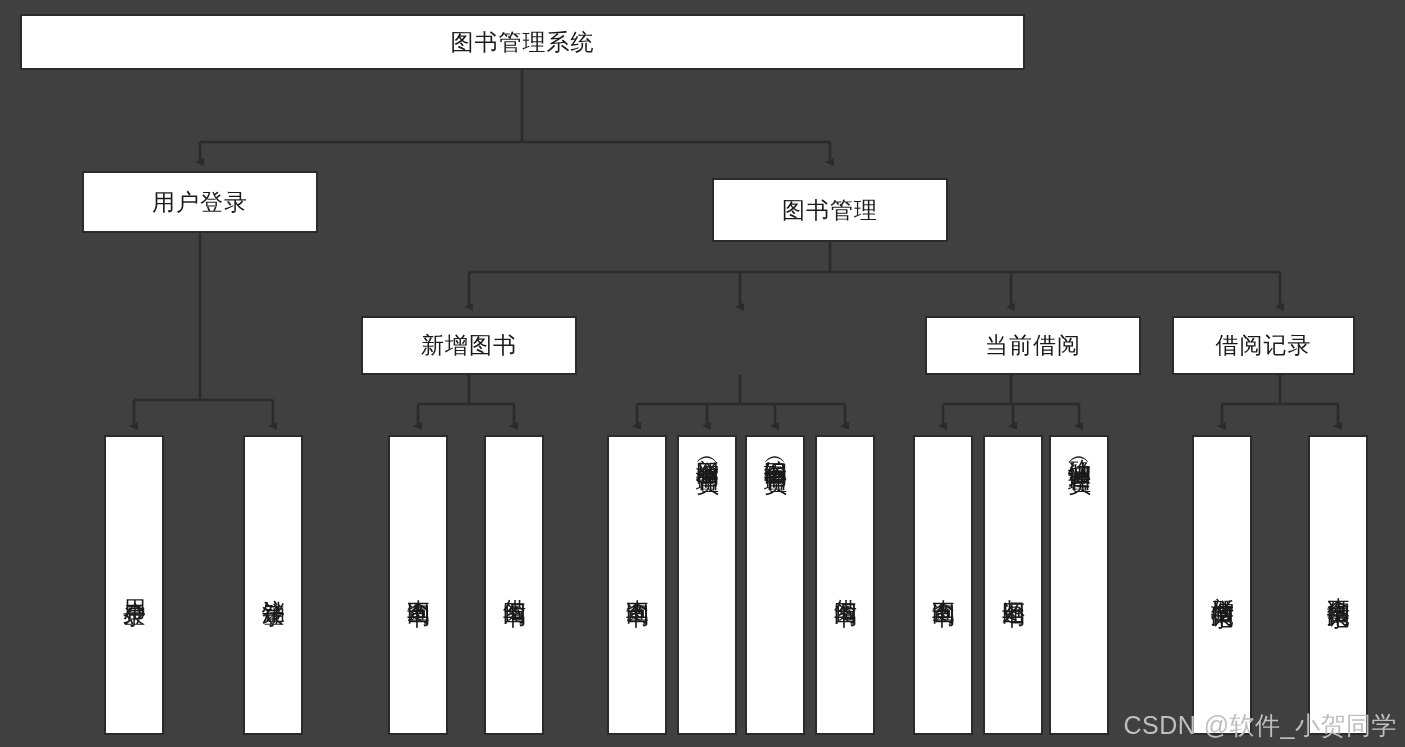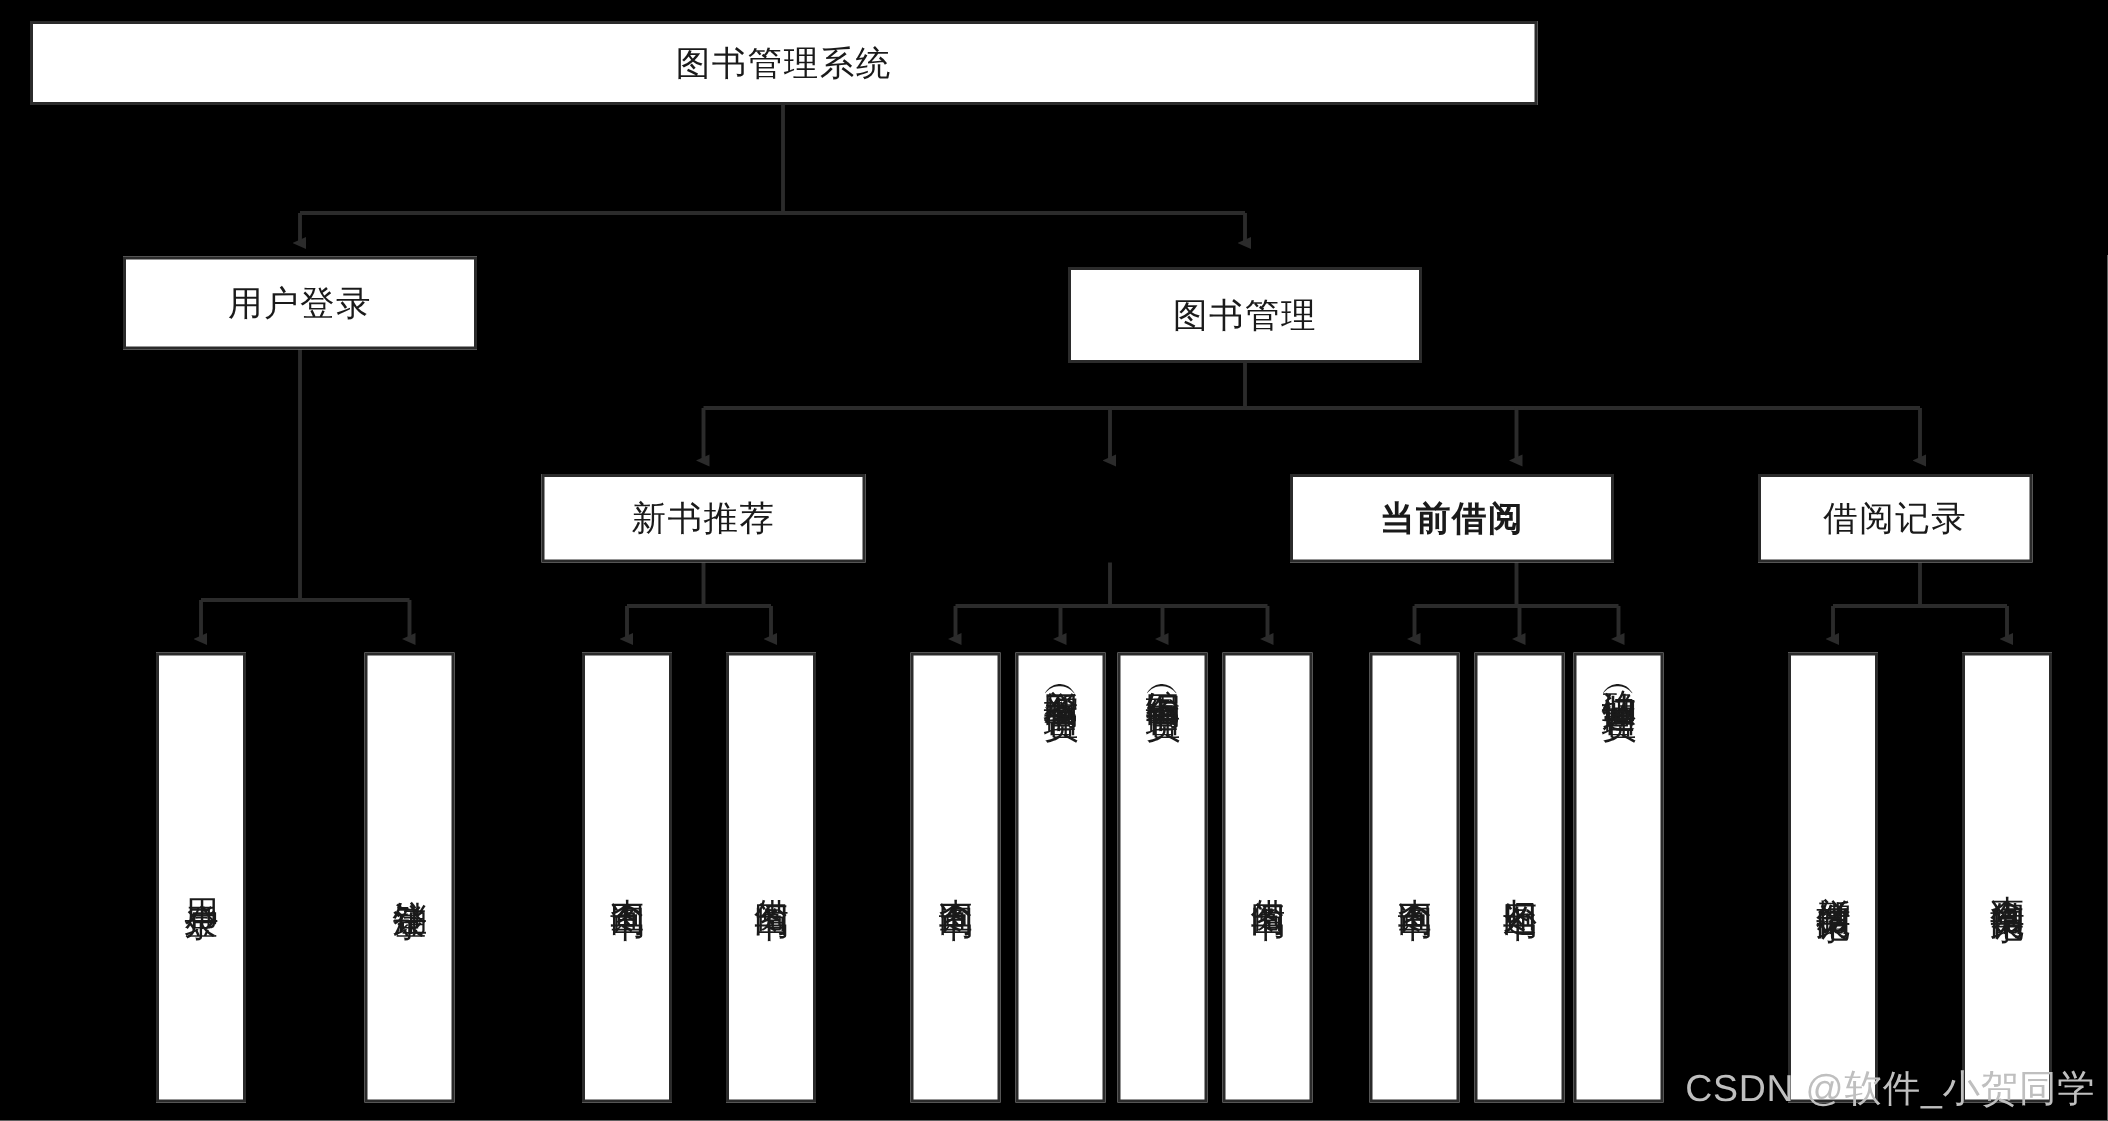--- a/index.html
+++ b/index.html
@@ -10,21 +10,21 @@
   body {
     font-family: "Liberation Sans", "DejaVu Sans", sans-serif;
     width: 1405px;
     height: 747px;
     overflow: hidden;
   }
   #canvas {
     position: relative;
     width: 1405px;
     height: 747px;
-    background: #000000;
+    background: #404040;
   }
   #edges {
     position: absolute;
     left: 0;
     top: 0;
     width: 1405px;
     height: 747px;
     pointer-events: none;
   }
   .node {
@@ -121,22 +121,22 @@
       <path d="M1222,404 L1222,426" marker-end="url(#arrow)"></path>
       <path d="M1338,404 L1338,426" marker-end="url(#arrow)"></path>
     </g>
   </svg>
 
   <div class="node h" style="left: 20px; top: 14px; width: 1005px; height: 56px;">图书管理系统</div>
 
   <div class="node h" style="left: 82px; top: 171px; width: 236px; height: 62px;">用户登录</div>
   <div class="node h" style="left: 712px; top: 178px; width: 236px; height: 64px;">图书管理</div>
 
-  <div class="node h" style="left: 361px; top: 316px; width: 216px; height: 59px;">新书推荐</div>
-  <div class="node h" style="left: 860px; top: 316px; width: 216px; height: 59px; font-weight: bold;">当前借阅</div>
+  <div class="node h" style="left: 361px; top: 316px; width: 216px; height: 59px;">新增图书</div>
+  <div class="node h" style="left: 925px; top: 316px; width: 216px; height: 59px;">当前借阅</div>
   <div class="node h" style="left: 1172px; top: 316px; width: 183px; height: 59px;">借阅记录</div>
 
   <div class="node v center" style="left: 104px; top: 435px; width: 60px; height: 300px;">
     <span class="vtext">用户登录</span>
   </div>
   <div class="node v center" style="left: 243px; top: 435px; width: 60px; height: 300px;">
     <span class="vtext">注销登录</span>
   </div>
   <div class="node v center" style="left: 388px; top: 435px; width: 60px; height: 300px;">
     <span class="vtext">查询图书</span>

